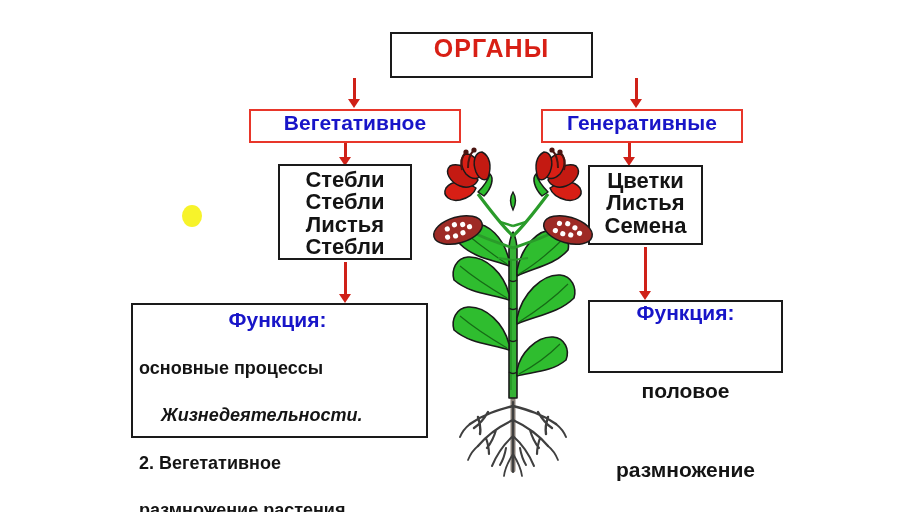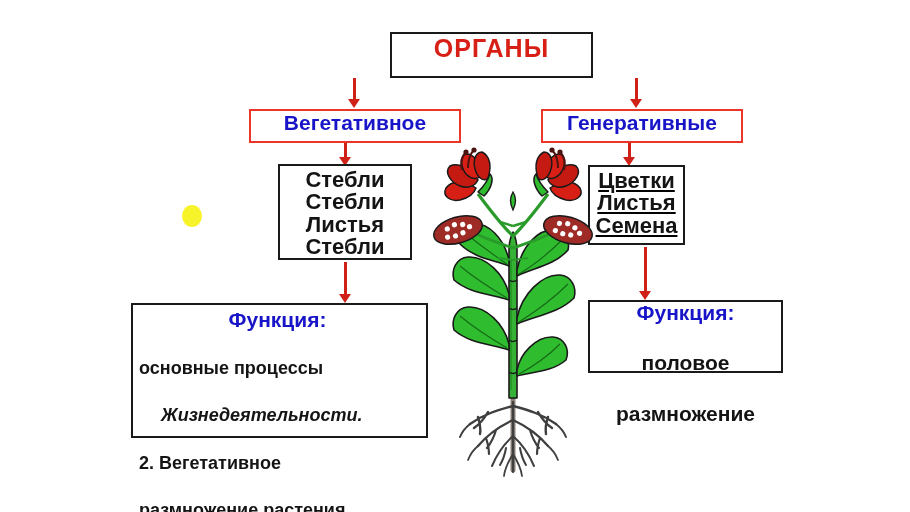--- a/index.html
+++ b/index.html
@@ -76,24 +76,23 @@
   #vegetativnye-organs-box {
     left: 278px;
     top: 164px;
     width: 134px;
     height: 96px;
     padding: 3px 0;
   }
   #generativnye-organs-box {
     left: 588px;
     top: 165px;
-    width: 97px;
+    width: 115px;
     height: 80px;
     padding: 3px 0;
-    text-decoration: underline;
   }
 
   
   .func-box {
     border: 2px solid #1a1a1a;
     gap: 28px;
   }
   .func-box .func-title {
     color: #1815c8;
     font-size: 21px;
@@ -127,20 +126,21 @@
     font-style: italic;
   }
   #generativnye-function-box {
     left: 588px;
     top: 300px;
     width: 195px;
     height: 73px;
   }
   #generativnye-function-box .func-line {
     font-size: 21px;
+    margin-top: 28px;
   }
 
   
   .arrow {
     position: absolute;
   }
   .arrow .shaft {
     position: absolute;
     left: 50%;
     top: 0;

